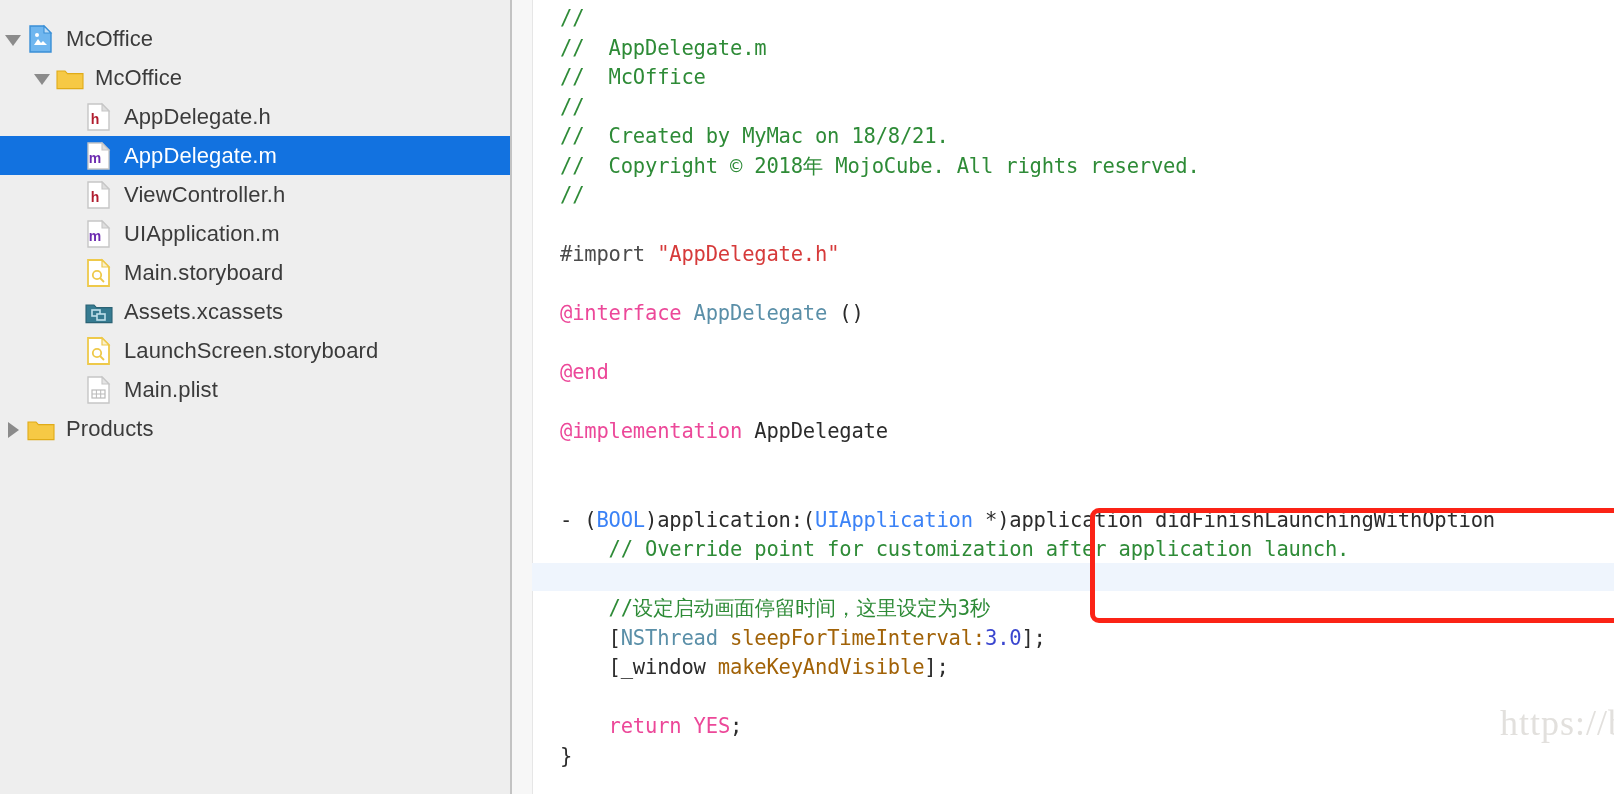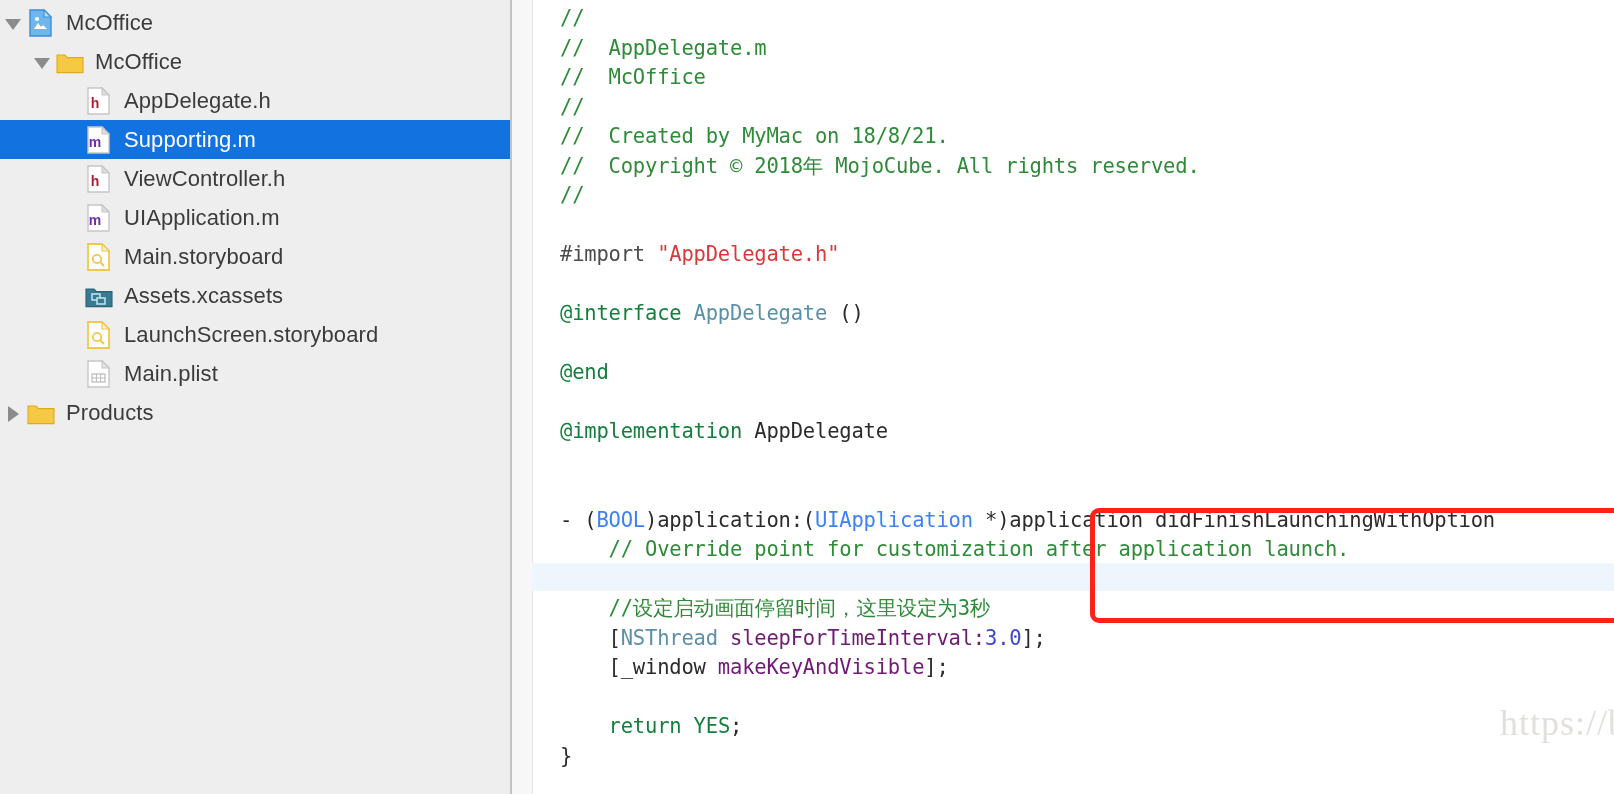--- a/index.html
+++ b/index.html
@@ -28,21 +28,21 @@
     width: 512px;
     height: 794px;
     background: #eeeeee;
     flex: 0 0 512px;
     box-sizing: border-box;
     border-right: 2px solid #c3c3c3;
     overflow: hidden;
   }
 
   .tree {
-    padding-top: 3px;
+    padding-top: 19px;
   }
 
   .row {
     position: relative;
     display: flex;
     align-items: center;
     height: 39px;
     box-sizing: border-box;
     white-space: nowrap;
   }
@@ -124,24 +124,24 @@
     line-height: 29.5px;
     white-space: pre;
     color: #2b2b2b;
     letter-spacing: -0.2px;
   }
   .ln { height: 29.5px; }
 
   .cmt  { color: #2e8b37; }
   .pre  { color: #4b4b4b; }
   .str  { color: #d63a3a; }
-  .kw   { color: #15803d; text-align: center; }
+  .kw   { color: #ec4899; text-align: center; }
   .typ  { color: #3b82f6; }
   .cls  { color: #5a8fa8; }
-  .mth  { color: #701a75; }
+  .mth  { color: #a16207; }
   .num  { color: #3a46cf; text-align: right; }
   .pln  { color: #2b2b2b; }
 
   
   .lineband {
     position: absolute;
     left: 20px;
     top: 563px;
     width: 1082px;
     height: 28px;
@@ -218,21 +218,21 @@
         <div class="row selected">
           <div style="width: 58px; flex: 0 0 58px;"></div>
           <div class="tw"></div>
           <div class="ico">
     <svg viewBox="0 0 30 30">
       <path d="M4 2 h14 l7 7 v19 h-21 z" fill="#ffffff" stroke="#c6c6c6" stroke-width="1.4"></path>
       <path d="M18 2 l7 7 h-7 z" fill="#dedede" stroke="#c6c6c6" stroke-width="1.1"></path>
       <text x="11" y="22" font-family="Liberation Sans, sans-serif" font-size="14" font-weight="bold" fill="#6d2bb0" text-anchor="middle">m</text>
     </svg>
           </div>
-          <span class="label">Supporting.m</span>
+          <span class="label">AppDelegate.m</span>
         </div>
         <div class="row">
           <div style="width: 58px; flex: 0 0 58px;"></div>
           <div class="tw"></div>
           <div class="ico">
     <svg viewBox="0 0 30 30">
       <path d="M4 2 h14 l7 7 v19 h-21 z" fill="#ffffff" stroke="#c6c6c6" stroke-width="1.4"></path>
       <path d="M18 2 l7 7 h-7 z" fill="#dedede" stroke="#c6c6c6" stroke-width="1.1"></path>
       <text x="11" y="22" font-family="Liberation Sans, sans-serif" font-size="14" font-weight="bold" fill="#b01c2e" text-anchor="middle">h</text>
     </svg>

